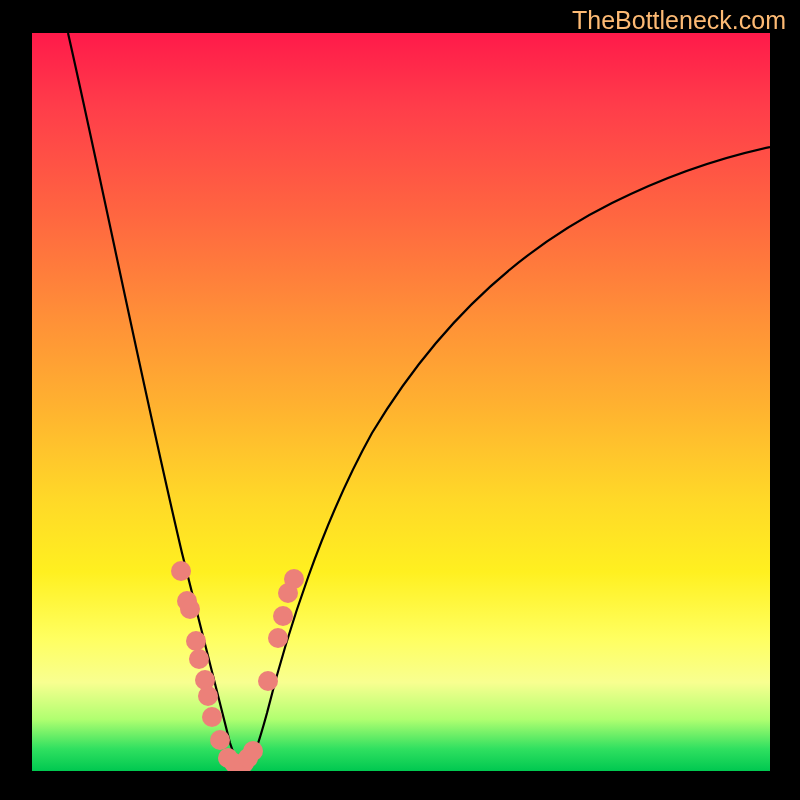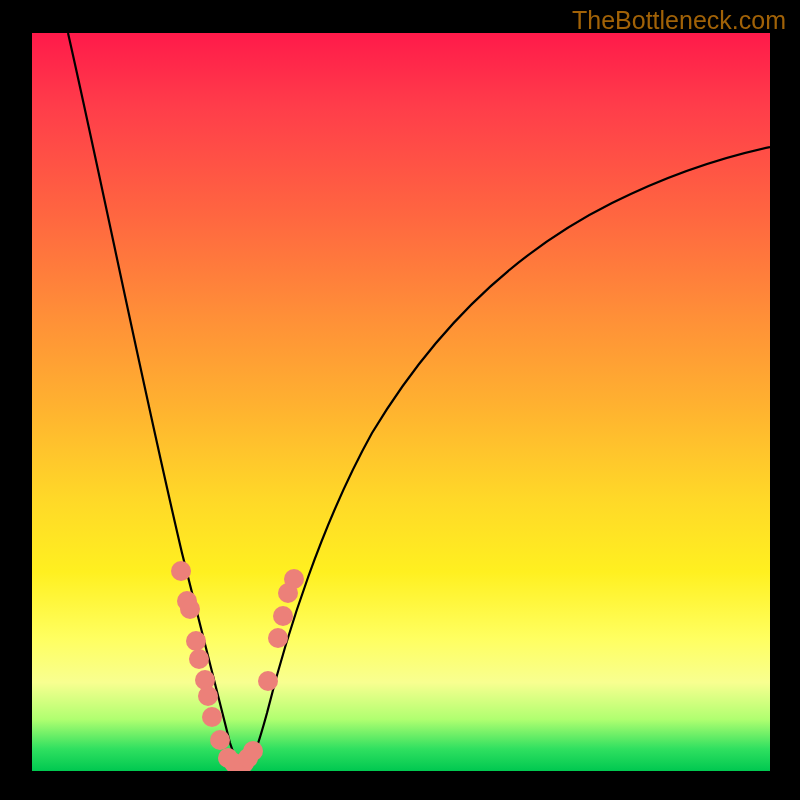--- a/index.html
+++ b/index.html
@@ -40,21 +40,21 @@
       #30e060 97%,
       #00c850 100%
     );
   }
   .watermark {
     position: absolute;
     top: 6px;
     right: 14px;
     font-size: 25px;
     font-weight: 400;
-    color: #a16207;
+    color: #fdba74;
     letter-spacing: 0px;
   }
   svg.curves {
     position: absolute;
     left: 32px;
     top: 33px;
     width: 738px;
     height: 738px;
     pointer-events: none;
   }

